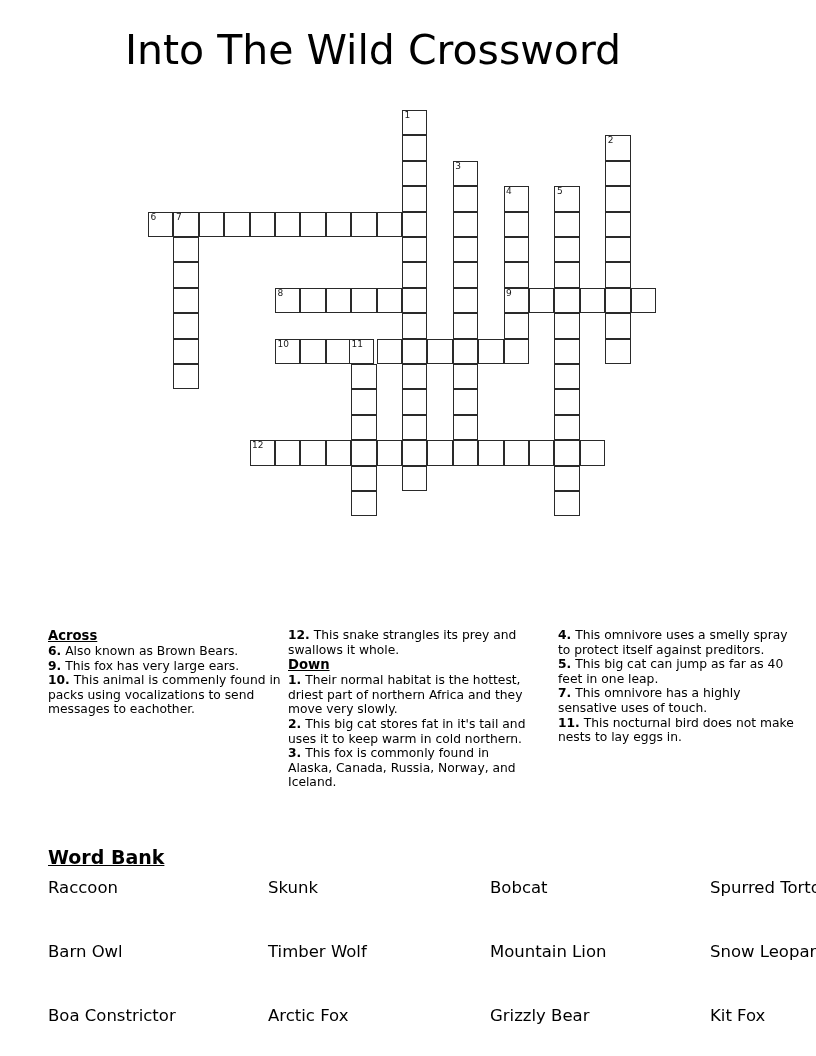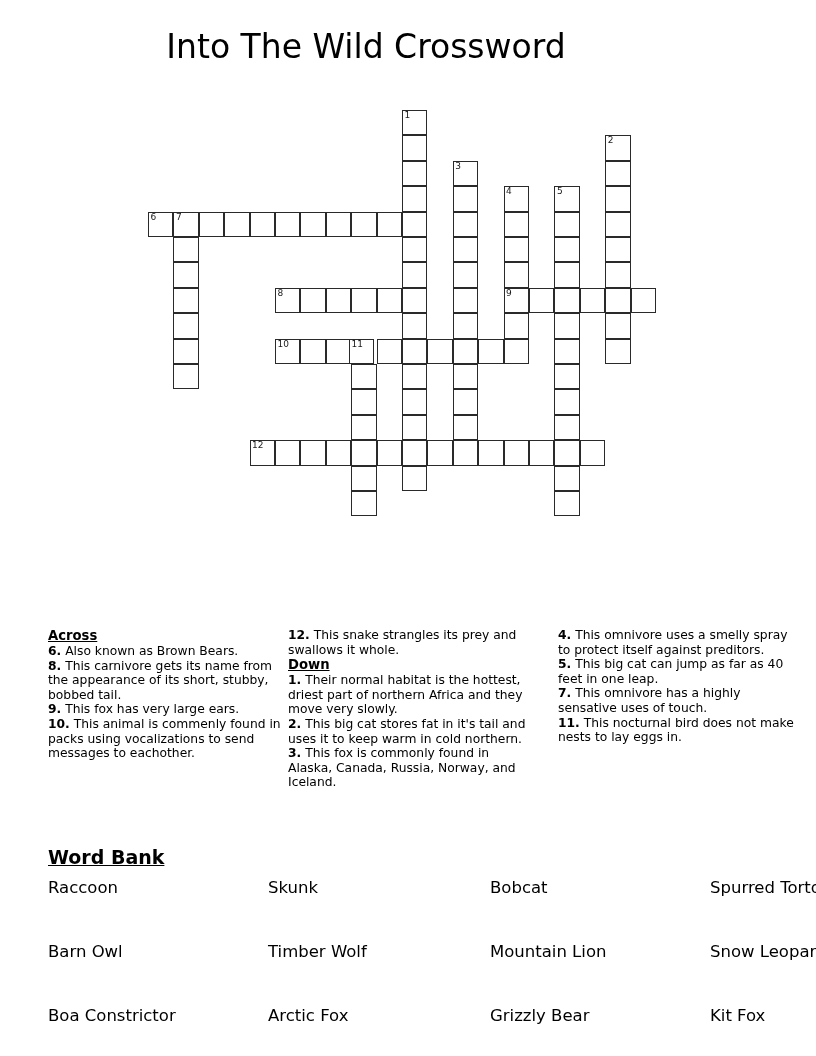--- a/index.html
+++ b/index.html
@@ -10,24 +10,24 @@
     color:#000000;
     position:relative;
     overflow:hidden;
   }
   #page {
     position:absolute; left:0; top:0; width:816px; height:1056px;
   }
   
   .title {
     position:absolute;
-    left:9px; top:30px; width:714px;
+    left:16px; top:30px; width:714px;
     text-align:center;
     font-family:"DejaVu Sans", sans-serif;
-    font-size:33px;
+    font-size:41px;
     font-weight:400;
     letter-spacing:0px;
     line-height:1.0;
     color:#000;
     white-space:nowrap;
   }
   
   #grid-wrap {
     position:absolute;
     left:148px; top:110px;
@@ -230,21 +230,20 @@
       <div class="cell" style="left: 203.2px; top: 355.6px;"></div>
       <div class="cell" style="left: 254px; top: 355.6px;"></div>
       <div class="cell" style="left: 406.4px; top: 355.6px;"></div>
       <div class="cell" style="left: 203.2px; top: 381px;"></div>
       <div class="cell" style="left: 406.4px; top: 381px;"></div>
     </div>
 
   <div class="clues" id="clues-col-1">
       <span class="sec-head">Across</span>
       <span class="clue"><span class="num">6.</span><span> Also known as Brown Bears.</span></span>
-      <span class="clue"><span class="num">8.</span><span> This carnivore gets its name from the appearance of its short, stubby, bobbed tail.</span></span>
       <span class="clue"><span class="num">9.</span><span> This fox has very large ears.</span></span>
       <span class="clue"><span class="num">10.</span><span> This animal is commenly found in packs using vocalizations to send messages to eachother.</span></span>
     </div>
   <div class="clues" id="clues-col-2">
       <span class="clue"><span class="num">12.</span><span> This snake strangles its prey and swallows it whole.</span></span>
       <span class="sec-head">Down</span>
       <span class="clue"><span class="num">1.</span><span> Their normal habitat is the hottest, driest part of northern Africa and they move very slowly.</span></span>
       <span class="clue"><span class="num">2.</span><span> This big cat stores fat in it's tail and uses it to keep warm in cold northern.</span></span>
       <span class="clue"><span class="num">3.</span><span> This fox is commonly found in Alaska, Canada, Russia, Norway, and Iceland.</span></span>
     </div>

